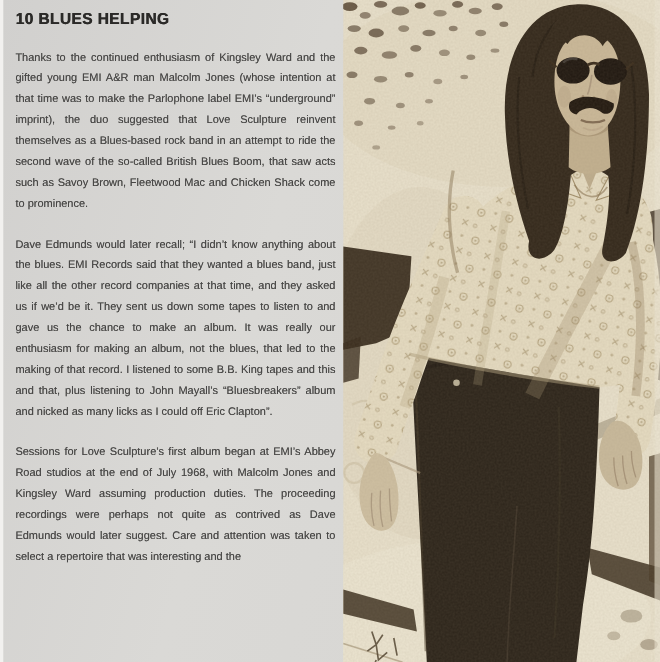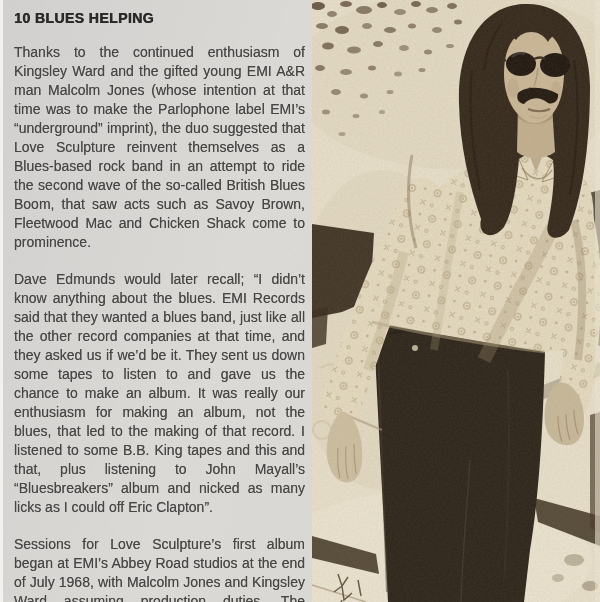--- a/index.html
+++ b/index.html
@@ -9,21 +9,21 @@
     font-family:"Liberation Sans",sans-serif;
   }
   .scan-edge{position:absolute;left:0;top:0;width:3px;height:602px;background:#f2f1ef;}
   .text-col{position:absolute;left:14px;top:8px;width:291px;}
   .page-title{
     font-size:14.5px;font-weight:bold;color:#2b2a28;margin:2px 0 17px 0;
     letter-spacing:.4px;transform:scaleX(.97);transform-origin:left center;
     text-shadow:.5px 0 0 currentColor;white-space:nowrap;
   }
   .body-par{
-    font-size:14px;line-height:19px;text-align:justify;color:#474645;
+    font-size:10px;line-height:19px;text-align:justify;color:#474645;
     margin:0 0 18px 0;text-shadow:0 0 .5px rgba(70,70,68,.65);
   }
   .photo-wrap{position:absolute;left:312px;top:0;width:288px;height:602px;}
   svg{display:block;}
 </style>
 </head>
 <body>
 
 <div class="scan-edge"></div>
 

